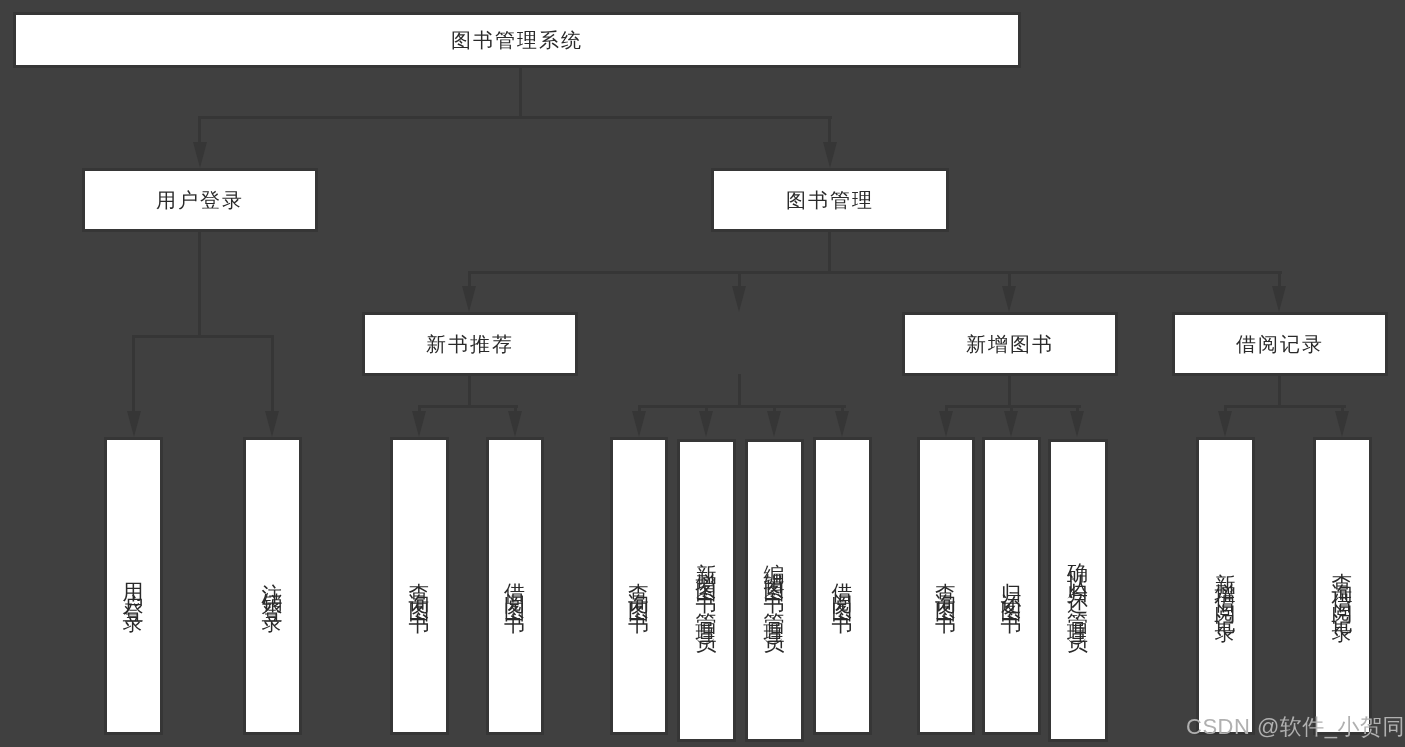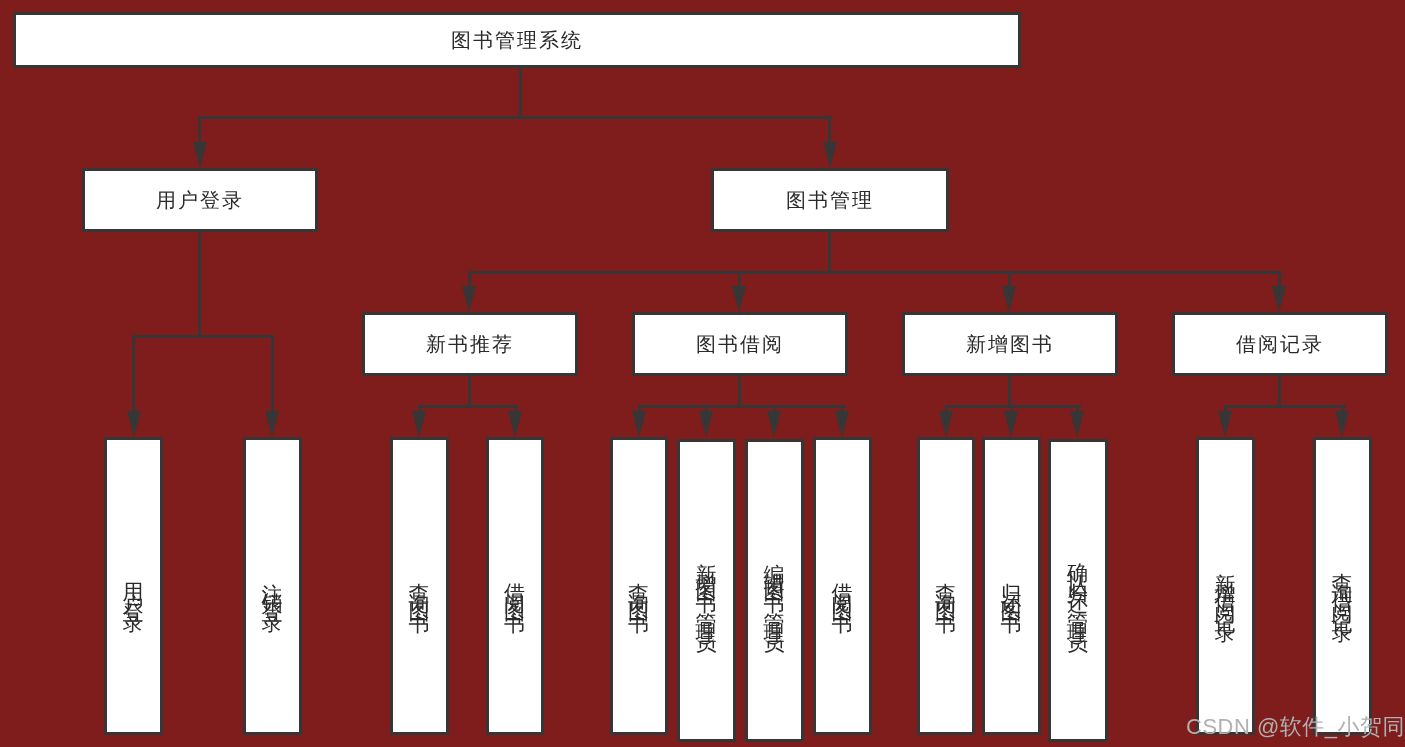--- a/index.html
+++ b/index.html
@@ -1,17 +1,17 @@
 <!DOCTYPE html>
 <html><head>
 <meta charset="utf-8">
 <style>
   html,body { margin:0; padding:0; background:#ffffff; }
   .canvas {
-    position:relative; width:1405px; height:747px; background:#7f1d1d;
+    position:relative; width:1405px; height:747px; background:#404040;
     font-family:"Liberation Sans","DejaVu Sans",sans-serif; overflow:hidden;
   }
   .node {
     position:absolute; box-sizing:border-box;
     border:3px solid #363636; background:#ffffff;
     display:flex; align-items:center; justify-content:center;
     color:#2a2a2a;
   }
   .h-node { font-size:20px; letter-spacing:2px; white-space:nowrap; }
   .leaf  { }
@@ -93,21 +93,20 @@
   <div class="line" style="left:1341px; top:405px; width:3px; height:14px;"></div>
   <div class="arrow" style="left:1218px; top:411px;"></div>
   <div class="arrow" style="left:1335px; top:411px;"></div>
 
   <div class="node h-node" style="left:13px; top:12px; width:1008px; height:56px;">图书管理系统</div>
 
   <div class="node h-node" style="left:82px; top:168px; width:236px; height:64px;">用户登录</div>
   <div class="node h-node" style="left:711px; top:168px; width:238px; height:64px;">图书管理</div>
 
   <div class="node h-node" style="left:362px; top:312px; width:216px; height:64px;">新书推荐</div>
-  <div class="node h-node" style="left:632px; top:312px; width:216px; height:64px;">图书借阅</div>
   <div class="node h-node" style="left:902px; top:312px; width:216px; height:64px;">新增图书</div>
   <div class="node h-node" style="left:1172px; top:312px; width:216px; height:64px;">借阅记录</div>
 
   <div class="node leaf" style="left:104px; top:437px; width:59px; height:298px;">
     <span class="vtext">用户登录</span>
   </div>
   <div class="node leaf" style="left:243px; top:437px; width:59px; height:298px;">
     <span class="vtext">注销登录</span>
   </div>
 

